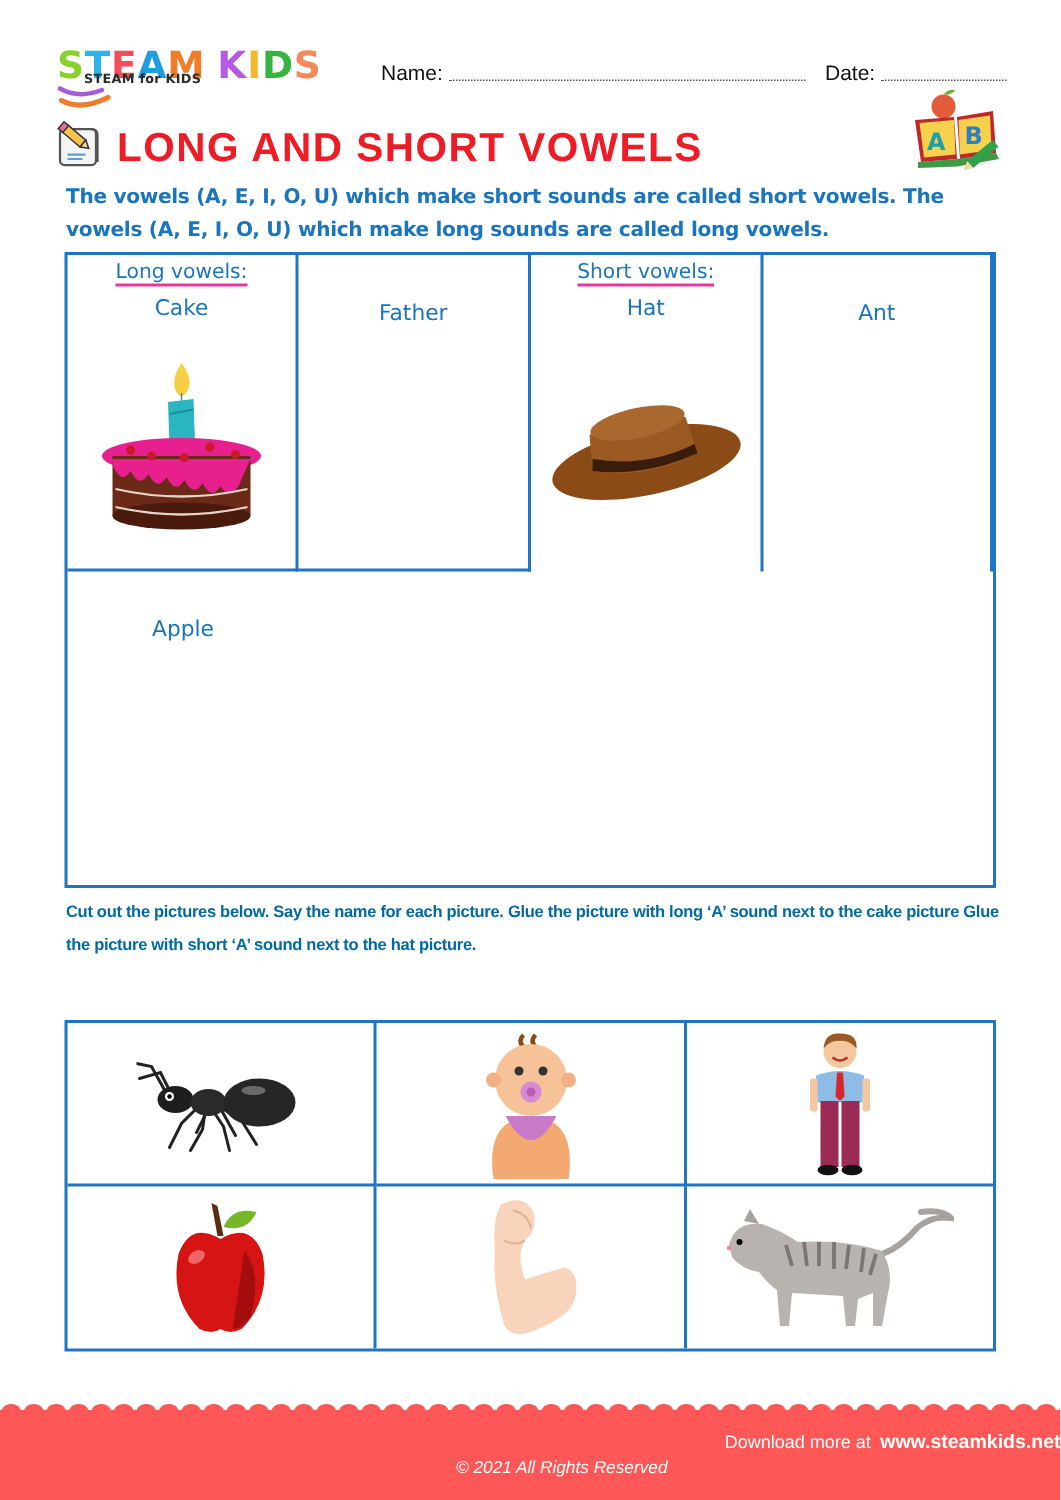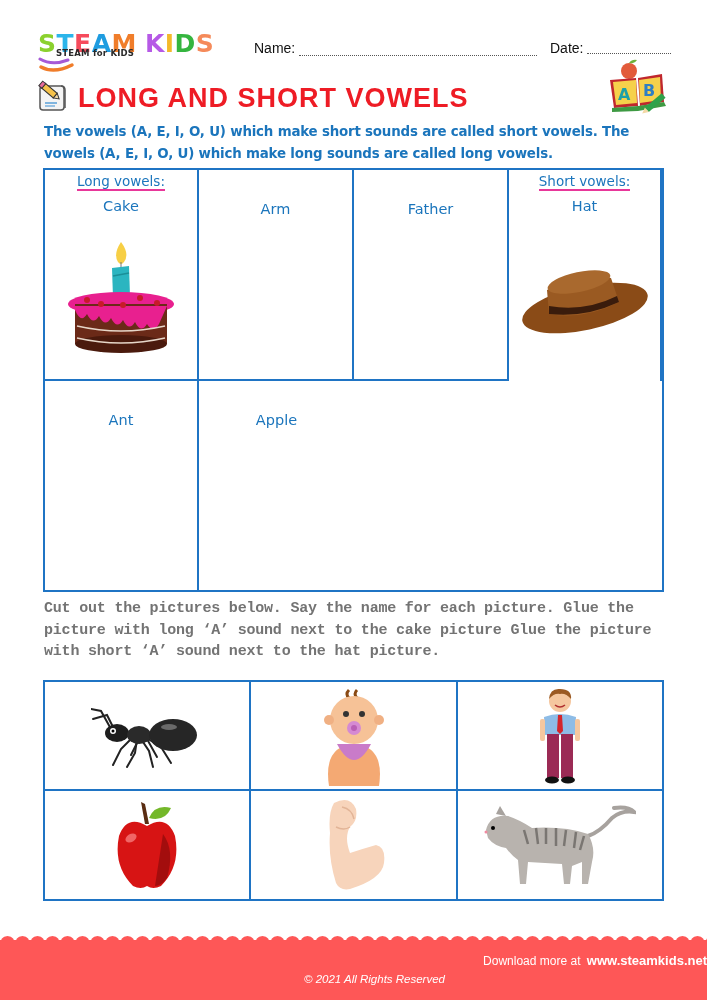--- a/index.html
+++ b/index.html
@@ -6,42 +6,42 @@
     html, body { width: 707px; height: 1000px; background: #ffffff; overflow: hidden; }
     body { position: relative; font-family: "Liberation Sans", "DejaVu Sans", sans-serif; }
 
     
     .logo { position: absolute; left: 38px; top: 30px; width: 200px; height: 46px; }
     .logo-title { position: absolute; left: 0; top: 0; font-family: "DejaVu Sans", sans-serif; font-weight: bold; font-size: 25px; letter-spacing: 0.5px; line-height: 28px; white-space: nowrap; }
     .logo-title span { display: inline-block; }
     .logo-sub { position: absolute; left: 18px; top: 18px; font-family: "DejaVu Sans", sans-serif; font-weight: bold; font-size: 8.5px; color: #2a2a2a; letter-spacing: 0.2px; }
     .logo-swoosh { position: absolute; left: 0; top: 26px; }
 
-    .name-line { position: absolute; left: 254px; top: 40px; font-size: 14px; color: #111; display: flex; align-items: flex-end; }
+    .name-line { position: absolute; left: 254px; top: 40px; font-size: 14px; color: #111; display: flex; align-items: center; }
     .name-line .dots { display: inline-block; border-bottom: 1px dotted #555; height: 12px; margin-left: 4px; }
     .date-line { position: absolute; left: 550px; top: 40px; font-size: 14px; color: #111; display: flex; align-items: center; }
     .date-line .dots { display: inline-block; border-bottom: 1px dotted #555; height: 12px; margin-left: 4px; }
 
     .title-icon { position: absolute; left: 35px; top: 80px; width: 34px; height: 32px; }
     .page-title { position: absolute; left: 78px; top: 82px; font-family: "Liberation Sans", sans-serif; font-weight: bold; font-size: 27px; color: #ee1c25; letter-spacing: 1px; line-height: 32px; white-space: nowrap; }
     .book-icon { position: absolute; left: 604px; top: 58px; width: 70px; height: 56px; }
 
     .intro { position: absolute; left: 44px; top: 121px; width: 630px; font-family: "DejaVu Sans", sans-serif; font-weight: bold; font-size: 13.4px; line-height: 22px; color: #1b75bc; letter-spacing: -0.2px; }
 
     
     .grid1 { position: absolute; left: 43px; top: 168px; width: 621px; height: 424px; border: 2px solid #1f74c4; display: grid; grid-template-columns: 154px 155px 155px 153px; grid-template-rows: 211px 209px; }
     .grid1 .cell { border-right: 2px solid #1f74c4; border-bottom: 2px solid #1f74c4; position: relative; text-align: center; }
     .grid1 .cell.lastcol { border-right: none; }
     .grid1 .cell.lastrow { border-bottom: none; }
     .cell .heading { display: inline-block; font-family: "DejaVu Sans", sans-serif; font-size: 13.5px; color: #1b75bc; border-bottom: 2px solid #e8379a; line-height: 15px; margin-top: 4px; }
     .cell .word { display: block; font-family: "DejaVu Sans", sans-serif; font-size: 14.5px; color: #1b75bc; margin-top: 7px; }
     .cell .word.top { margin-top: 31px; }
     .cell .pic { position: absolute; left: 50%; transform: translateX(-50%); }
 
-    .instructions { position: absolute; left: 44px; top: 598px; width: 630px; font-family: Liberation Mono, monospace; font-weight: bold; font-size: 15px; line-height: 21.5px; color: #737373; letter-spacing: -0.2px; }
+    .instructions { position: absolute; left: 44px; top: 598px; width: 630px; font-family: Liberation Sans, sans-serif; font-weight: bold; font-size: 11px; line-height: 21.5px; color: #0369a1; letter-spacing: -0.2px; }
 
     
     .grid2 { position: absolute; left: 43px; top: 680px; width: 621px; height: 221px; border: 2px solid #1f74c4; display: grid; grid-template-columns: 206px 207px 204px; grid-template-rows: 109px 108px; }
     .grid2 .cell { border-right: 2px solid #1f74c4; border-bottom: 2px solid #1f74c4; position: relative; display: flex; align-items: center; justify-content: center; }
     .grid2 .cell.lastcol { border-right: none; }
     .grid2 .cell.lastrow { border-bottom: none; }
 
     
     .footer { position: absolute; left: 0; top: 940px; width: 707px; height: 60px; background: #fe5757; }
     .scallops { position: absolute; left: 0; top: 934px; width: 707px; height: 12px; }
@@ -121,23 +121,20 @@
       <path d="M12 86 Q56 96 100 86" stroke="#e6d6c8" stroke-width="1.5" fill="none"></path>
       <path d="M12 98 Q56 108 100 98" stroke="#e6d6c8" stroke-width="1.5" fill="none"></path>
       <circle cx="22" cy="60" r="3" fill="#c71b2a"></circle>
         <circle cx="36" cy="64" r="3" fill="#c71b2a"></circle>
       <circle cx="58" cy="65" r="3" fill="#c71b2a"></circle>
         <circle cx="75" cy="58" r="3" fill="#c71b2a"></circle>
       <circle cx="92" cy="63" r="3" fill="#c71b2a"></circle>
     </svg>
   </div>
   <div class="cell">
-    <span class="word top">Arm</span>
-  </div>
-  <div class="cell">
     <span class="word top">Father</span>
   </div>
 
   <div class="cell lastrow">
     <span class="heading">Short vowels:</span>
     <span class="word">Hat</span>
     <svg class="pic" style="top:92px" width="132" height="76" viewBox="0 0 132 76">
       <ellipse cx="66" cy="46" rx="64" ry="22" transform="rotate(-12 66 46)" fill="#8a4b17"></ellipse>
       <path d="M28 28 L30 52 Q66 58 100 40 L92 16 Q60 10 28 28 Z" fill="#9a5a22"></path>
       <ellipse cx="60" cy="20" rx="32" ry="10" transform="rotate(-12 60 20)" fill="#a9692e"></ellipse>

